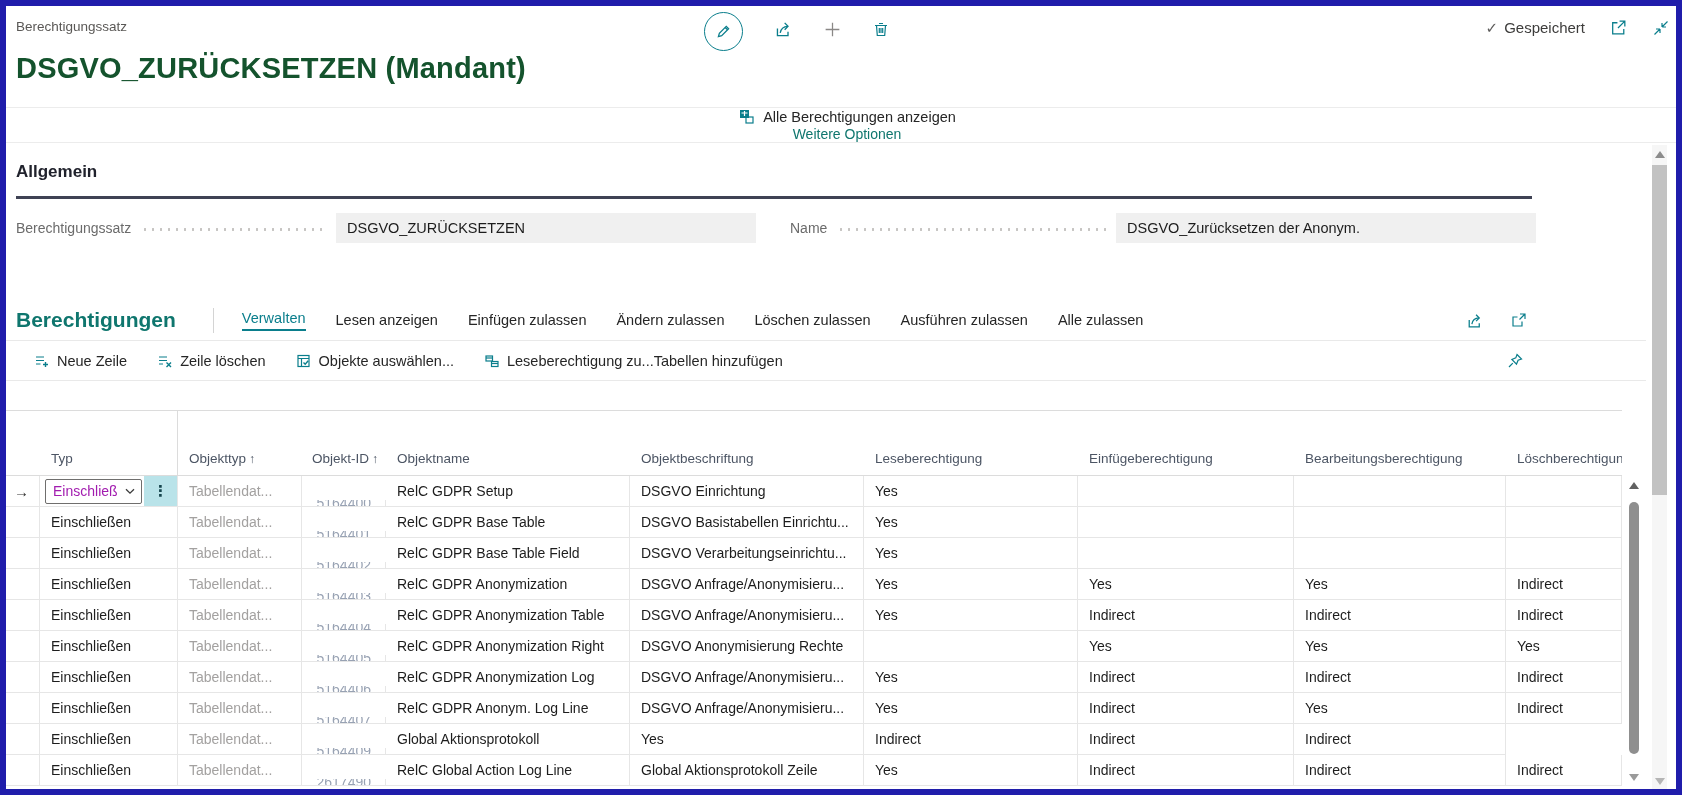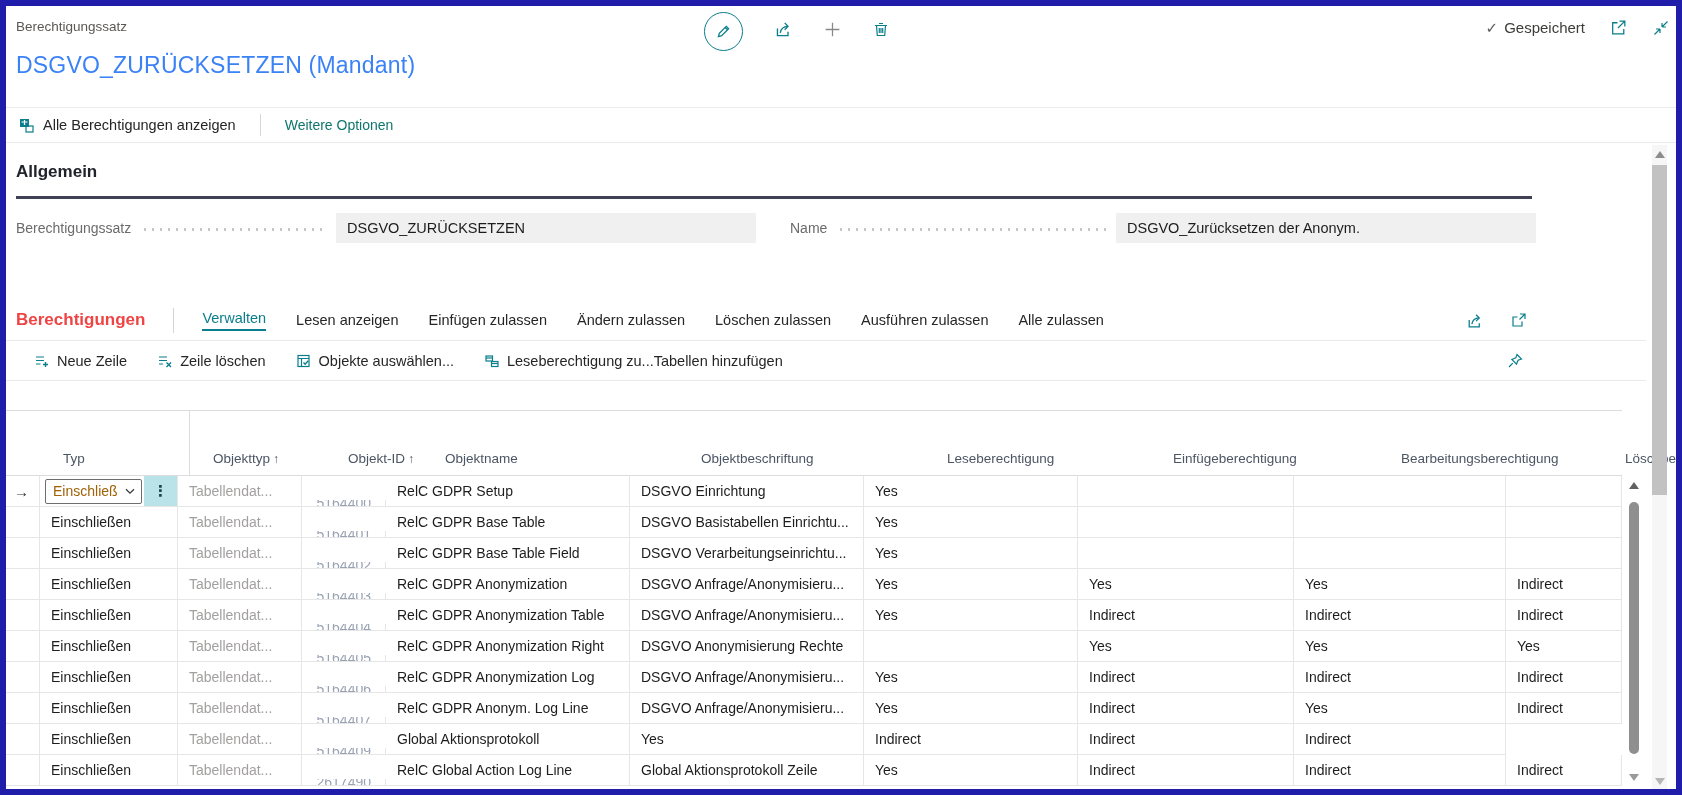--- a/index.html
+++ b/index.html
@@ -11,68 +11,68 @@
   .caption{top:13px;left:10px;font-size:13.5px;color:#5a5856;}
   .cmd-center{top:5px;left:698px;display:flex;align-items:center;gap:30px;height:40px;}
   .circle-btn{width:37px;height:37px;border:1.4px solid #0a7e8c;border-radius:50%;display:flex;align-items:center;justify-content:center;}
   .icon{display:inline-flex;align-items:center;justify-content:center;}
   .teal{color:#0a7e8c;}
   .gray-ic{color:#8a8886;}
   .cmd-right{top:12px;right:6px;display:flex;align-items:center;gap:24px;}
   .saved{display:flex;align-items:center;gap:6px;font-size:15px;color:#3d3c3b;}
   .saved .chk{color:#5c5b5a;font-size:15px;}
 
-  .page-title{top:46px;left:10px;font-size:23px;font-weight:400;color:#3b82f6;letter-spacing:.2px;}
-
-  
-  .ribbon{top:101px;left:0;right:0;height:36px;border-top:1px solid #ececec;border-bottom:1px solid #ececec;display:flex;align-items:center;padding-left:12px;box-sizing:border-box;}
+  .page-title{top:46px;left:10px;font-size:29px;font-weight:700;color:#14532d;letter-spacing:.2px;}
+
+  
+  .ribbon{top:101px;left:0;right:0;height:36px;border-top:1px solid #ececec;border-bottom:1px solid #ececec;display:flex;align-items:center;padding-left:12px;box-sizing:border-box;flex-direction:column;}
   .ribbon-item{display:flex;align-items:center;gap:8px;font-size:14.5px;color:#262626;cursor:default;}
   .ribbon-sep{width:1px;height:22px;background:#d8d8d8;margin:0 24px;}
   .ribbon-more{font-size:14px;color:#0f766e;}
 
   
   .sec-title{font-size:17px;font-weight:700;color:#20222c;}
   .allgemein{top:156px;left:10px;}
   .sec-rule{top:190px;left:10px;width:1516px;height:3px;background:#3f4254;}
   .field{top:206px;height:31px;display:flex;align-items:center;}
   .f1{left:10px;width:740px;}
   .f2{left:784px;width:746px;}
   .f-label{font-size:14px;color:#6b6b6b;white-space:nowrap;}
   .leader{flex:1;height:3px;margin:4px 10px 0 10px;background-image:radial-gradient(circle,#c6c4c2 1.1px,transparent 1.4px);background-size:8px 3px;background-repeat:repeat-x;}
   .f-value{width:420px;height:30px;background:#f0f0f0;display:flex;align-items:center;padding-left:11px;box-sizing:border-box;font-size:14.5px;color:#1c1c1c;white-space:nowrap;overflow:hidden;}
 
   
   .perm-head{top:294px;left:0;width:1640px;height:41px;border-bottom:1px solid #e9e9e9;display:flex;align-items:center;padding-left:10px;box-sizing:border-box;}
-  .perm-title{font-size:17px;font-weight:700;color:#ef4444;margin-right:28px;}
+  .perm-title{font-size:21px;font-weight:700;color:#0f766e;margin-right:37px;}
   .vsep{width:1px;height:25px;background:#d4d4d4;margin-right:28px;}
   .menu{display:flex;align-items:center;gap:30px;}
   .menu-item{font-size:14.5px;color:#262626;white-space:nowrap;}
   .menu-item.active{color:#0a7e8c;padding-bottom:3px;border-bottom:2px solid #0a7e8c;}
   .perm-head-icons{margin-left:auto;margin-right:118px;display:flex;gap:26px;}
 
   
   .grid-toolbar{top:335px;left:0;width:1640px;height:40px;border-bottom:1px solid #e9e9e9;display:flex;align-items:center;padding-left:28px;box-sizing:border-box;}
   .tb-item{display:flex;align-items:center;gap:7px;font-size:14.5px;color:#262626;margin-right:30px;white-space:nowrap;}
   .pin{margin-left:auto;margin-right:122px;}
 
   
   .tbl{top:404px;left:0;width:1616px;}
   .thead,.trow{display:grid;grid-template-columns:34px 138px 124px 84px 244px 234px 214px 216px 212px 116px;}
-  .thead{height:64px;border-top:1px solid #dcdcdc;border-bottom:1px solid #dcdcdc;align-items:end;gap:12px;}
+  .thead{height:64px;border-top:1px solid #dcdcdc;border-bottom:1px solid #dcdcdc;align-items:end;}
   .th{font-size:13.5px;color:#4c5564;padding:0 0 9px 11px;white-space:nowrap;overflow:hidden;}
   .th.r{text-align:right;padding-right:8px;padding-left:0;}
   .th.freeze{border-right:1px solid #dcdcdc;height:100%;box-sizing:border-box;display:flex;align-items:flex-end;padding-bottom:9px;}
   .sort{font-size:12px;color:#4c5564;margin-left:3px;}
   .trow{height:31px;}
   .tcell{border-bottom:1px solid #e6e6e6;border-right:1px solid #e6e6e6;font-size:14px;color:#1d1d1d;display:flex;align-items:center;padding-left:11px;box-sizing:border-box;white-space:nowrap;overflow:hidden;}
   .c-ind{padding-left:8px;color:#323130;font-size:15px;}
   .c-otyp{color:#a3a1a0;}
   .c-id{justify-content:flex-end;padding-right:14px;padding-left:0;color:#98a2b3;margin-top:24px;}
   .c-typ.editor{padding:0 0 0 5px;}
-  .select-box{width:97px;height:25px;border:1px solid #6f6e6d;border-radius:2px;background:#fff;display:flex;align-items:center;justify-content:space-between;padding:0 6px 0 7px;box-sizing:border-box;font-size:14px;color:#a16207;}
+  .select-box{width:97px;height:25px;border:1px solid #6f6e6d;border-radius:2px;background:#fff;display:flex;align-items:center;justify-content:space-between;padding:0 6px 0 7px;box-sizing:border-box;font-size:14px;color:#a21caf;}
   .more-btn{margin-left:auto;width:33px;height:100%;background:#b9e3e9;color:#15444c;display:flex;align-items:center;justify-content:center;font-size:15px;font-weight:700;}
 
   
   .grid-scroll{top:470px;left:1620px;width:16px;height:309px;}
   .grid-scroll .thumb{position:absolute;top:26px;left:3px;width:10px;height:252px;background:#8f8f8f;border-radius:6px;}
   .tri{width:0;height:0;position:absolute;left:3px;}
   .tri.up{top:6px;border-left:5px solid transparent;border-right:5px solid transparent;border-bottom:7px solid #616161;}
   .tri.down{bottom:4px;border-left:5px solid transparent;border-right:5px solid transparent;border-top:7px solid #9a9a9a;}
   .page-scroll{top:139px;left:1646px;width:15px;height:644px;background:#f6f6f6;}
   .page-scroll .thumb{position:absolute;top:20px;left:0;width:15px;height:330px;background:#c2c2c2;}

